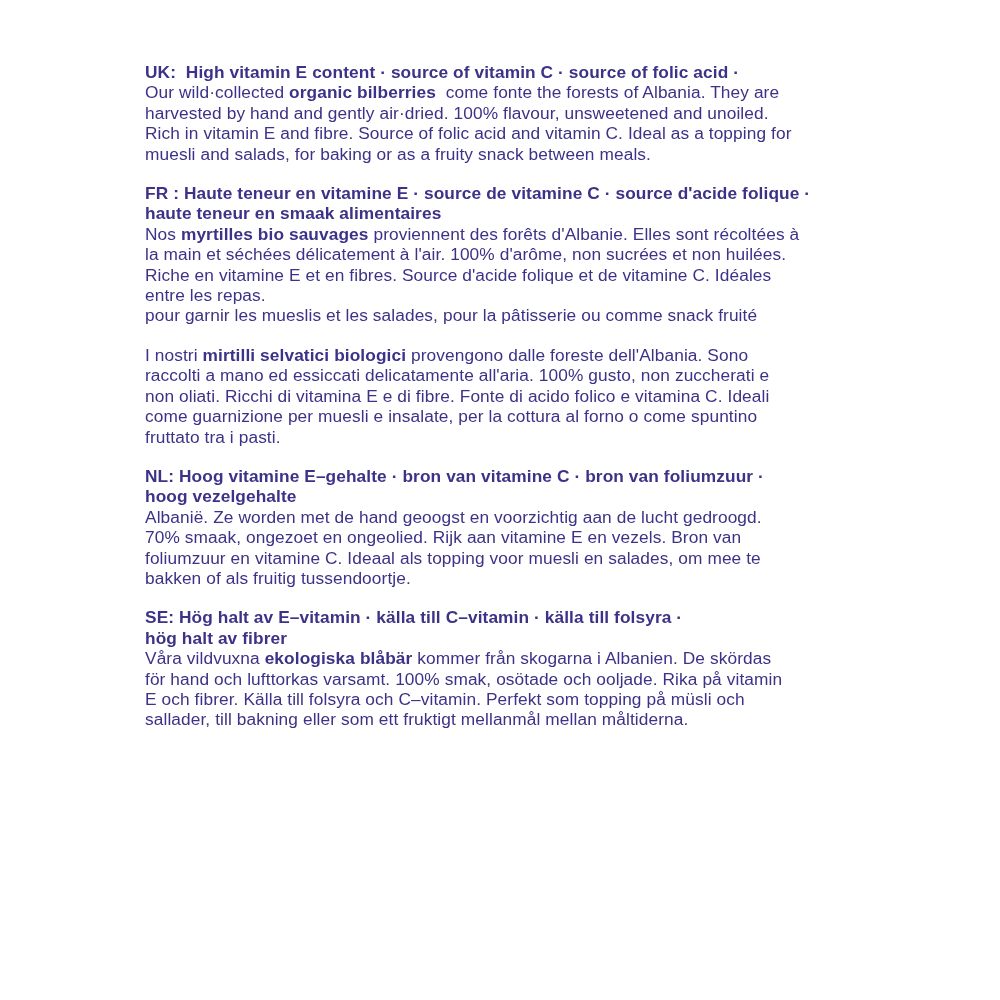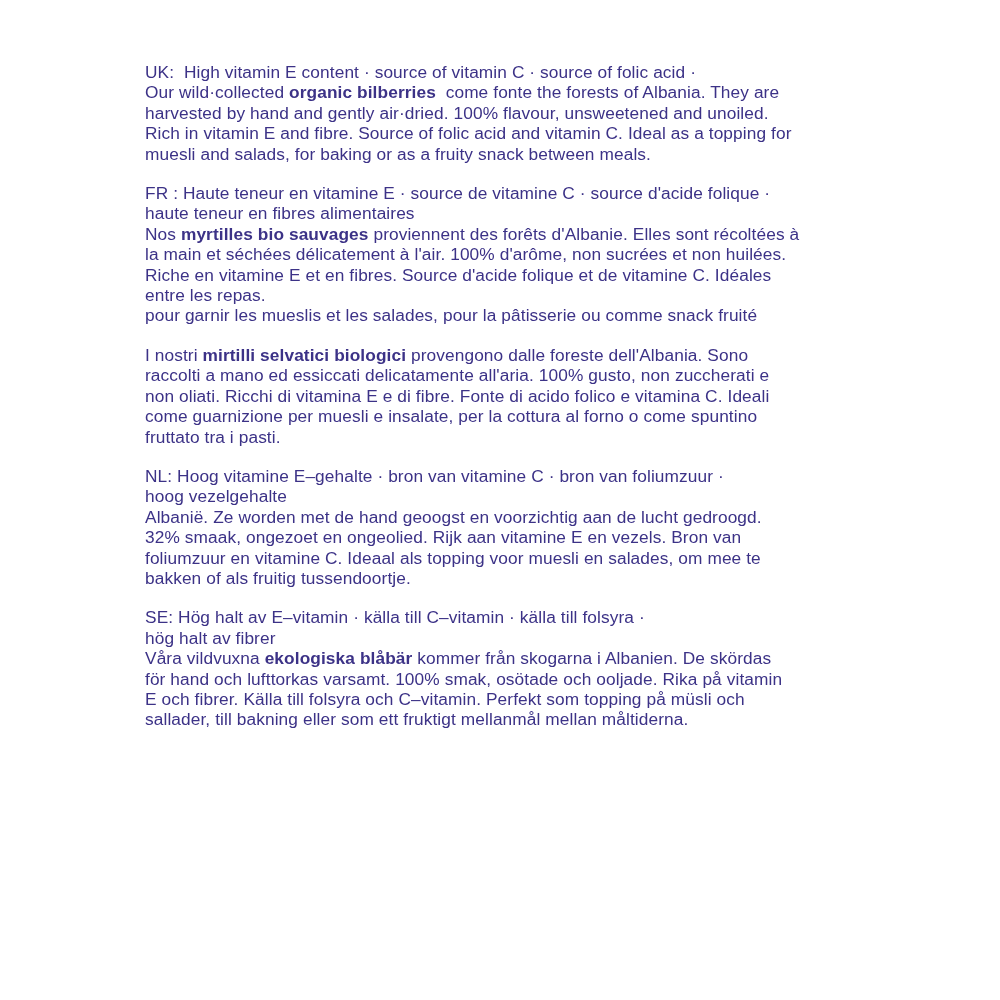--- a/index.html
+++ b/index.html
@@ -22,21 +22,21 @@
     color: #3c3287;
     font-size: 17.3px;
     line-height: 20.4px;
     letter-spacing: 0.1px;
   }
   .label-section {
     margin: 0 0 19px 0;
     padding: 0;
   }
   .heading {
-    font-weight: normal;
+    font-weight: bold;
   }
   .line {
     white-space: pre;
   }
   .bold-term {
     font-weight: bold;
     text-align: center;
   }
 </style>
 </head>
@@ -52,21 +52,21 @@
       <div class="line"><span>Our wild·collected </span><span class="bold-term">organic bilberries</span><span>  come fonte the forests of Albania. They are</span></div>
       <div class="line">harvested by hand and gently air·dried. 100% flavour, unsweetened and unoiled.</div>
       <div class="line">Rich in vitamin E and fibre. Source of folic acid and vitamin C. Ideal as a topping for</div>
       <div class="line">muesli and salads, for baking or as a fruity snack between meals.</div>
     </div>
   </section>
 
   <section class="label-section">
     <div class="heading">
       <div class="line">FR : Haute teneur en vitamine E · source de vitamine C · source d'acide folique ·</div>
-      <div class="line">haute teneur en fibres alimentaires</div>
+      <div class="line">haute teneur en smaak alimentaires</div>
     </div>
     <div class="body">
       <div class="line"><span>Nos </span><span class="bold-term">myrtilles bio sauvages</span><span> proviennent des forêts d'Albanie. Elles sont récoltées à</span></div>
       <div class="line">la main et séchées délicatement à l'air. 100% d'arôme, non sucrées et non huilées.</div>
       <div class="line">Riche en vitamine E et en fibres. Source d'acide folique et de vitamine C. Idéales</div>
       <div class="line">entre les repas.</div>
       <div class="line">pour garnir les mueslis et les salades, pour la pâtisserie ou comme snack fruité</div>
     </div>
   </section>
 
@@ -80,21 +80,21 @@
     </div>
   </section>
 
   <section class="label-section">
     <div class="heading">
       <div class="line">NL: Hoog vitamine E–gehalte · bron van vitamine C · bron van foliumzuur ·</div>
       <div class="line">hoog vezelgehalte</div>
     </div>
     <div class="body">
       <div class="line">Albanië. Ze worden met de hand geoogst en voorzichtig aan de lucht gedroogd.</div>
-      <div class="line">32% smaak, ongezoet en ongeolied. Rijk aan vitamine E en vezels. Bron van</div>
+      <div class="line">70% smaak, ongezoet en ongeolied. Rijk aan vitamine E en vezels. Bron van</div>
       <div class="line">foliumzuur en vitamine C. Ideaal als topping voor muesli en salades, om mee te</div>
       <div class="line">bakken of als fruitig tussendoortje.</div>
     </div>
   </section>
 
   <section class="label-section">
     <div class="heading">
       <div class="line">SE: Hög halt av E–vitamin · källa till C–vitamin · källa till folsyra ·</div>
       <div class="line">hög halt av fibrer</div>
     </div>

